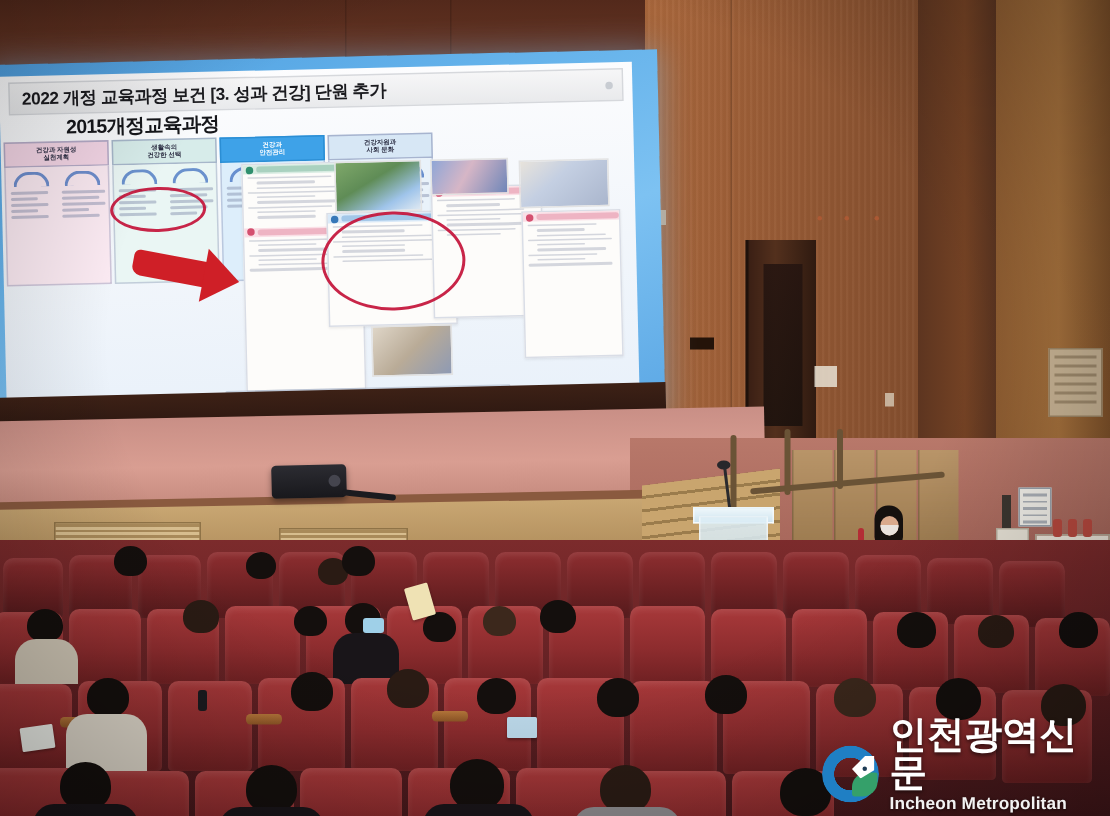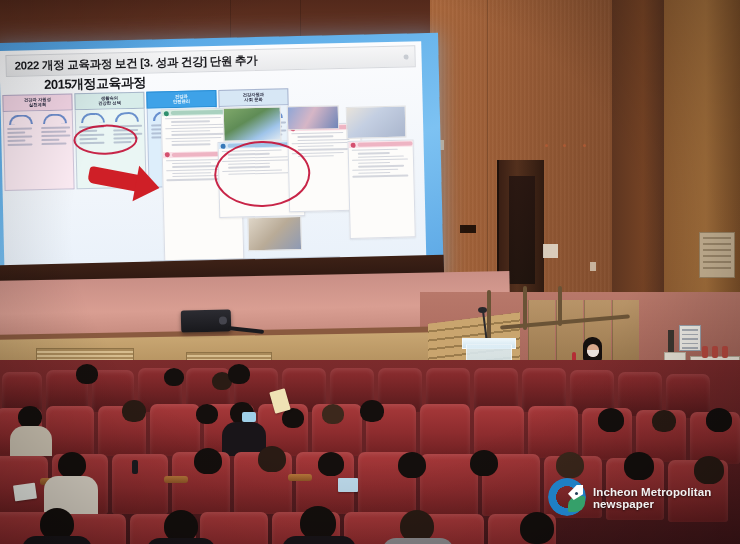--- a/index.html
+++ b/index.html
@@ -785,17 +785,18 @@
 
   <div class="vig"></div>
 
   <div class="wm">
     <div class="wm-logo">
       <div class="wm-c"></div>
       <div class="wm-leaf"></div>
       <div class="wm-nib"></div>
     </div>
     <div class="wm-txt">
+      <div class="wm-ko">인천광역신문</div>
       <div class="wm-en">Incheon Metropolitan newspaper</div>
     </div>
   </div>
 
 </div>
 
 </body></html>

